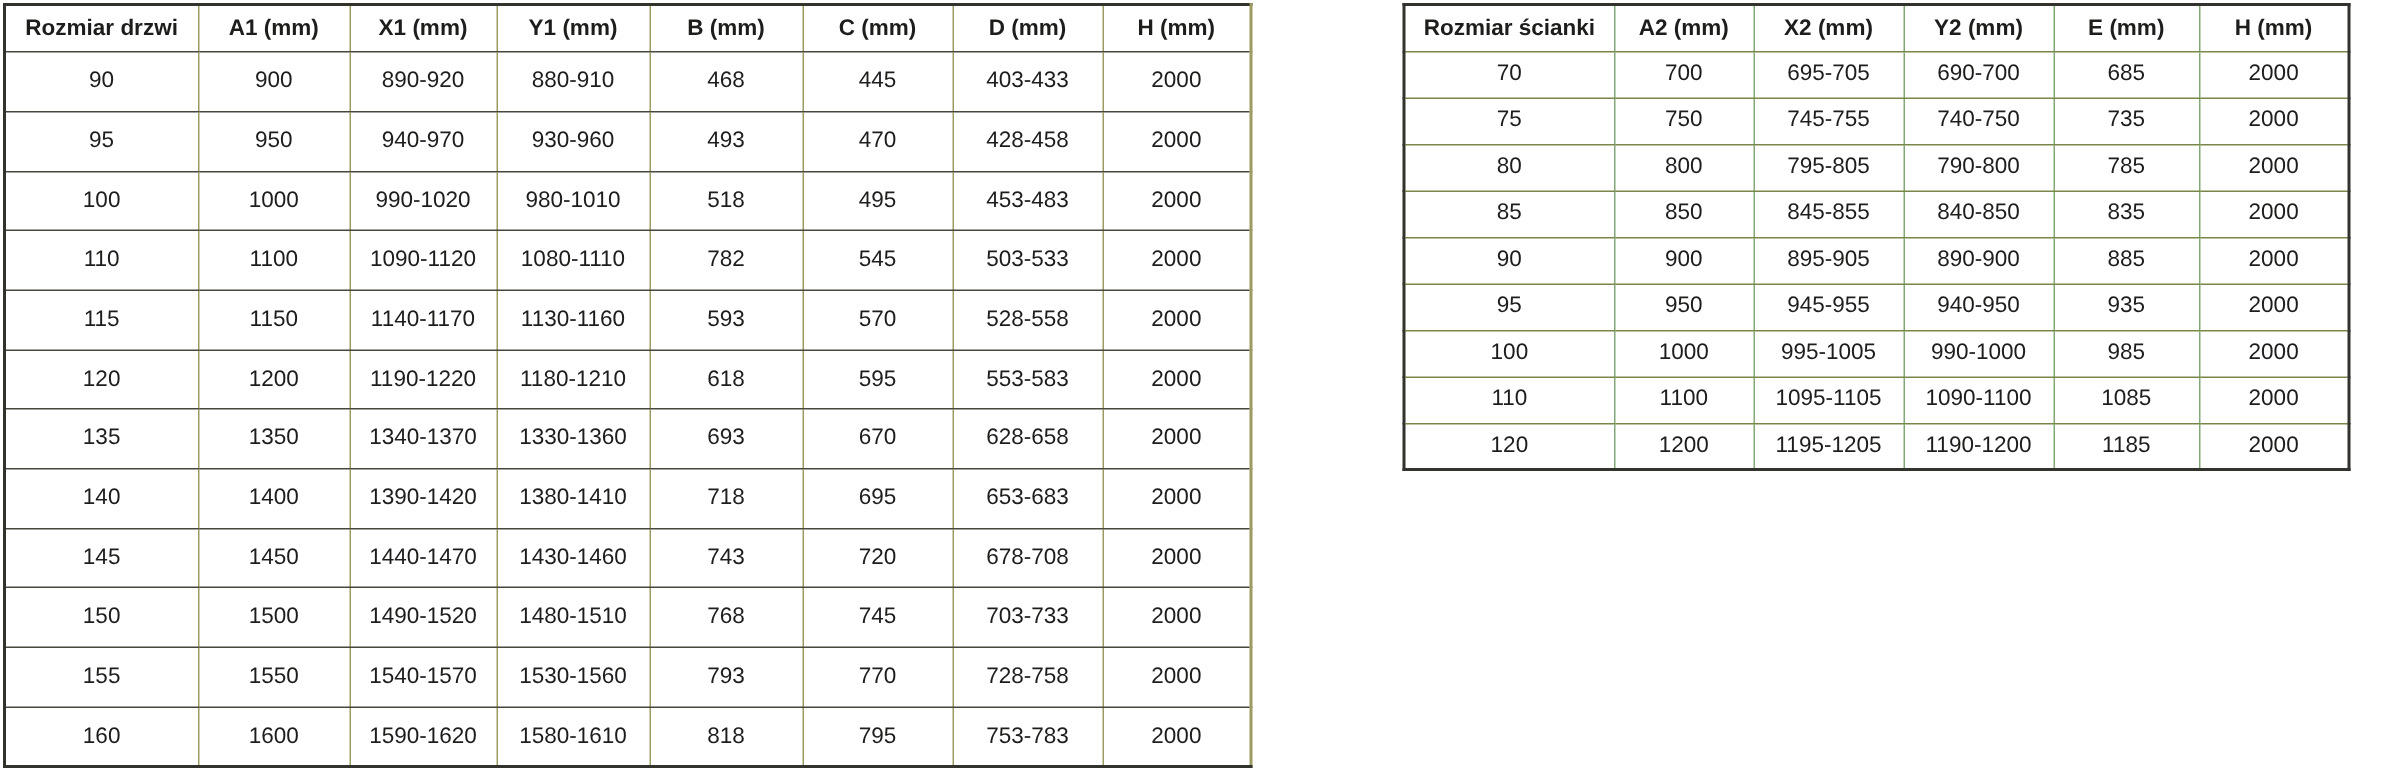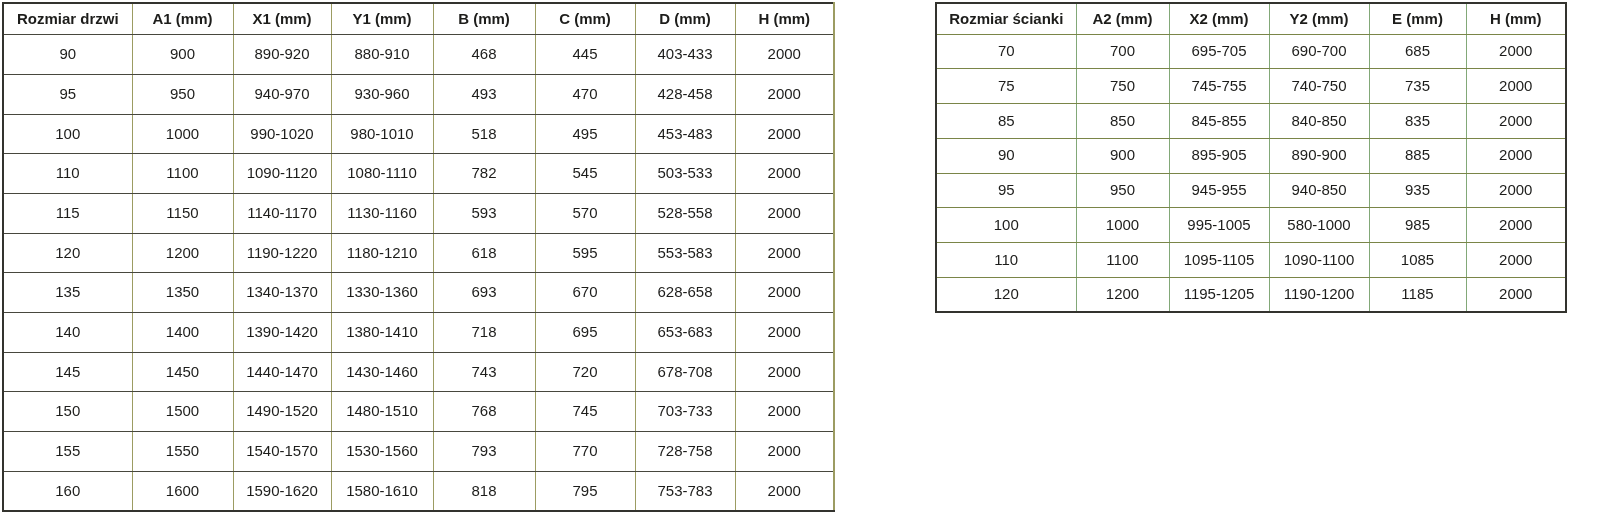--- a/index.html
+++ b/index.html
@@ -213,48 +213,56 @@
         </tr>
         <tr>
           <td>75</td>
           <td>750</td>
           <td>745-755</td>
           <td>740-750</td>
           <td>735</td>
           <td>2000</td>
         </tr>
         <tr>
+          <td>80</td>
+          <td>800</td>
+          <td>795-805</td>
+          <td>790-800</td>
+          <td>785</td>
+          <td>2000</td>
+        </tr>
+        <tr>
           <td>85</td>
           <td>850</td>
           <td>845-855</td>
           <td>840-850</td>
           <td>835</td>
           <td>2000</td>
         </tr>
         <tr>
           <td>90</td>
           <td>900</td>
           <td>895-905</td>
           <td>890-900</td>
           <td>885</td>
           <td>2000</td>
         </tr>
         <tr>
           <td>95</td>
           <td>950</td>
           <td>945-955</td>
-          <td>940-850</td>
+          <td>940-950</td>
           <td>935</td>
           <td>2000</td>
         </tr>
         <tr>
           <td>100</td>
           <td>1000</td>
           <td>995-1005</td>
-          <td>580-1000</td>
+          <td>990-1000</td>
           <td>985</td>
           <td>2000</td>
         </tr>
         <tr>
           <td>110</td>
           <td>1100</td>
           <td>1095-1105</td>
           <td>1090-1100</td>
           <td>1085</td>
           <td>2000</td>

